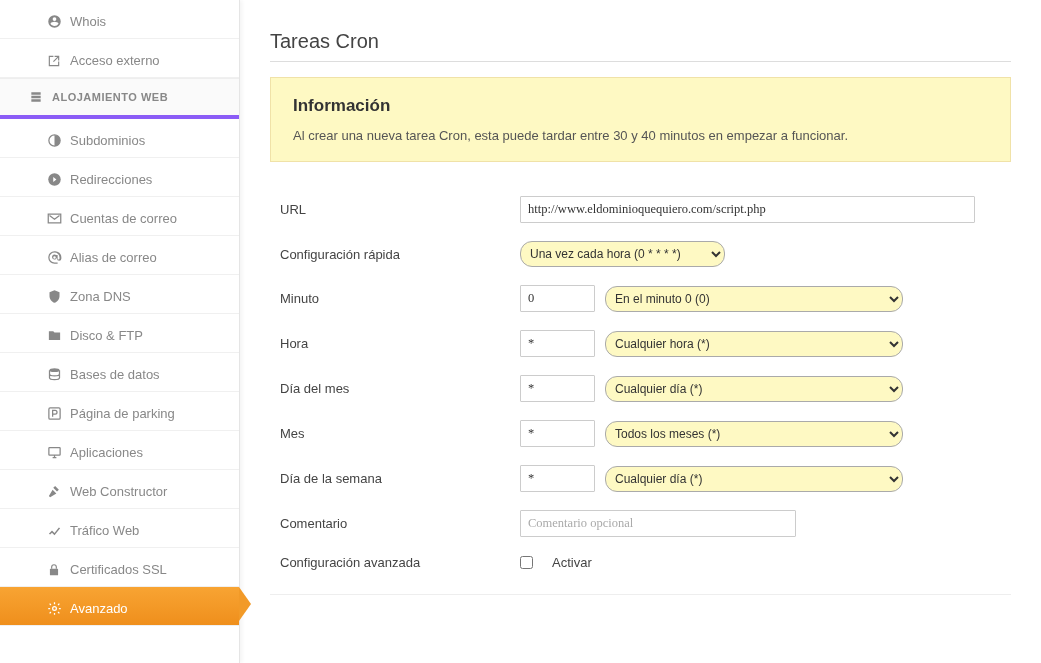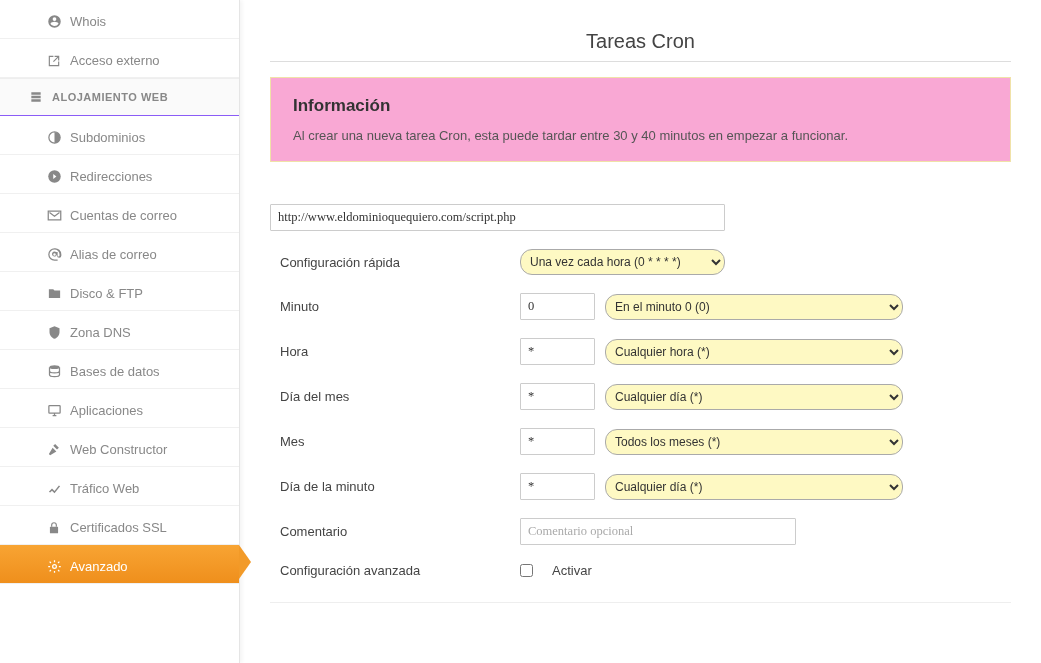--- a/index.html
+++ b/index.html
@@ -4,29 +4,29 @@
 <style>
 * { box-sizing: border-box; margin: 0; padding: 0; }
 body { font-family: Arial, Helvetica, sans-serif; font-size: 13px; color: #555; background: #fff; }
 .container { display: flex; width: 1041px; min-height: 663px; }
 
 
 .sidebar { width: 240px; background: #fff; border-right: 1px solid #e5e5e5; box-shadow: 2px 0 4px rgba(0,0,0,0.05); }
 .sidebar-item { display: flex; align-items: center; padding: 14px 12px 9px 46px; color: #888; cursor: pointer; position: relative; border-bottom: 1px solid #f0f0f0; }
 .sidebar-item .nav-icon { position: absolute; left: 46px; width: 16px; height: 16px; display: flex; align-items: center; justify-content: center; }
 .sidebar-item .label { margin-left: 24px; font-size: 13px; }
-.sidebar-section { display: flex; align-items: center; padding: 10px 12px 10px 28px; color: #888; font-weight: bold; font-size: 11px; letter-spacing: 0.5px; border-top: 1px solid #eee; border-bottom: 1px solid #8b5cf6; background: #fafafa; }
+.sidebar-section { display: flex; align-items: center; padding: 10px 12px 10px 28px; color: #888; font-weight: bold; font-size: 11px; letter-spacing: 0.5px; border-top: 1px solid #eee; border-bottom: 4px solid #8b5cf6; background: #fafafa; }
 .sidebar-section .sec-icon { width: 16px; height: 16px; margin-right: 8px; display:flex; align-items:center; justify-content:center;}
 .sidebar-item.active { background: linear-gradient(#f8a433, #ef8f1c); color: #fff; position: relative; }
 .sidebar-item.active::after { content: ""; position: absolute; right: -12px; top: 0; bottom: 0; width: 0; height: 0; border-top: 17px solid transparent; border-bottom: 17px solid transparent; border-left: 12px solid #f29a28; }
 
 
 .main { flex: 1; padding: 20px 30px 30px 30px; }
-h2.section-title { font-size: 20px; font-weight: normal; color: #444; border-bottom: 1px solid #ddd; padding: 10px 0 8px 0; margin-bottom: 15px; text-align: center; }
-.info-box { background: #f9a8d4; border: 1px solid #f0e2a8; padding: 18px 22px; margin-bottom: 33px; }
+h2.section-title { font-size: 20px; font-weight: normal; color: #444; border-bottom: 1px solid #ddd; padding: 10px 0 8px 0; margin-bottom: 15px; }
+.info-box { background: #fef9c3; border: 1px solid #f0e2a8; padding: 18px 22px; margin-bottom: 25px; }
 .info-box h3 { font-size: 17px; color: #333; margin-bottom: 12px; font-weight: bold;}
 .info-box p { font-size: 13px; color: #555; }
 
 
 .form-row { display: flex; align-items: center; padding: 9px 0; }
 .form-row label.fld { width: 250px; padding-left: 10px; font-size: 13px; color: #444; }
 .form-row .controls { flex: 1; display: flex; gap: 10px; align-items:center; }
 input[type=text] { border: 1px solid #ccc; padding: 5px 7px; font-size: 12.5px; border-radius: 1px; color:#333;font-family:Liberation Serif, serif; }
 input[type=text]::placeholder{color:#aaa;}
 select { border: 1px solid #aaa; padding: 4px 5px; font-size: 12px; background: #fef9c3; border-radius:12px; color:#333;}
@@ -102,41 +102,50 @@
       <span class="nav-icon">
           <svg width="15" height="15" viewBox="0 0 24 24">
             <path d="M12 2a10 10 0 100 20h5v-2h-5a8 8 0 118-8v1.5a1.5 1.5 0 01-3 0V8h-2v.5A4 4 0 1016 12v1.5a3.5 3.5 0 007 0V12A10 10 0 0012 2zm0 12a2 2 0 110-4 2 2 0 010 4z"></path>
           </svg>
         </span>
       <span class="label">Alias de correo</span>
     </div>
     <div class="sidebar-item">
       <span class="nav-icon">
           <svg width="15" height="15" viewBox="0 0 24 24">
+            <path d="M12 2l8 3v6c0 5-3.4 9.5-8 11-4.6-1.5-8-6-8-11V5l8-3z"></path>
+          </svg>
+        </span>
+      <span class="label">Zona DNS</span>
+    </div>
+    <div class="sidebar-item">
+      <span class="nav-icon">
+          <svg width="15" height="15" viewBox="0 0 24 24">
             <path d="M3 5h7l2 2h9v12H3z"></path>
           </svg>
         </span>
       <span class="label">Disco &amp; FTP</span>
-    </div>
-    <div class="sidebar-item">
-      <span class="nav-icon">
-          <svg width="15" height="15" viewBox="0 0 24 24">
-            <path d="M12 2l8 3v6c0 5-3.4 9.5-8 11-4.6-1.5-8-6-8-11V5l8-3z"></path>
-          </svg>
-        </span>
-      <span class="label">Zona DNS</span>
     </div>
     <div class="sidebar-item">
       <span class="nav-icon">
           <svg width="15" height="15" viewBox="0 0 24 24">
             <ellipse cx="12" cy="5" rx="8" ry="3"></ellipse>
             <path d="M4 5v6c0 1.7 3.6 3 8 3s8-1.3 8-3V5M4 11v6c0 1.7 3.6 3 8 3s8-1.3 8-3v-6" fill="none" stroke="currentColor" stroke-width="2"></path>
           </svg>
         </span>
       <span class="label">Bases de datos</span>
+    </div>
+    <div class="sidebar-item">
+      <span class="nav-icon">
+          <svg width="15" height="15" viewBox="0 0 24 24">
+            <rect x="3" y="3" width="18" height="18" rx="2" fill="none" stroke="currentColor" stroke-width="2"></rect>
+            <path d="M9 7h4a3 3 0 010 6H9zM9 7v10" fill="none" stroke="currentColor" stroke-width="2"></path>
+          </svg>
+        </span>
+      <span class="label">Página de parking</span>
     </div>
     <div class="sidebar-item">
       <span class="nav-icon">
           <svg width="15" height="15" viewBox="0 0 24 24">
             <rect x="3" y="4" width="18" height="12" rx="1" fill="none" stroke="currentColor" stroke-width="2"></rect>
             <path d="M9 20h6M12 16v4" stroke="currentColor" stroke-width="2"></path>
           </svg>
         </span>
       <span class="label">Aplicaciones</span>
     </div>
@@ -180,20 +189,21 @@
     <h2 class="section-title">Tareas Cron</h2>
 
     <div class="info-box">
       <h3>Información</h3>
       <p>Al crear una nueva tarea Cron, esta puede tardar entre 30 y 40 minutos en empezar a funcionar.</p>
     </div>
 
 
     <div>
       <div class="form-row">
+        <label class="fld">URL</label>
         <div class="controls">
           <input type="text" class="url-input" value="http://www.eldominioquequiero.com/script.php" style="">
         </div>
       </div>
 
       <div class="form-row">
         <label class="fld">Configuración rápida</label>
         <div class="controls">
           <select class="quick-select"><option>Una vez cada hora (0 * * * *)</option></select>
         </div>
@@ -225,21 +235,21 @@
 
       <div class="form-row">
         <label class="fld">Mes</label>
         <div class="controls">
           <input type="text" class="small-input" value="*" style="">
           <select class="wide-select"><option>Todos los meses (*)</option></select>
         </div>
       </div>
 
       <div class="form-row">
-        <label class="fld">Día de la minuto</label>
+        <label class="fld">Día de la semana</label>
         <div class="controls">
           <input type="text" class="small-input" value="*" style="">
           <select class="wide-select"><option>Cualquier día (*)</option></select>
         </div>
       </div>
 
       <div class="form-row">
         <label class="fld">Comentario</label>
         <div class="controls">
           <input type="text" class="comment-input" placeholder="Comentario opcional" style="">

